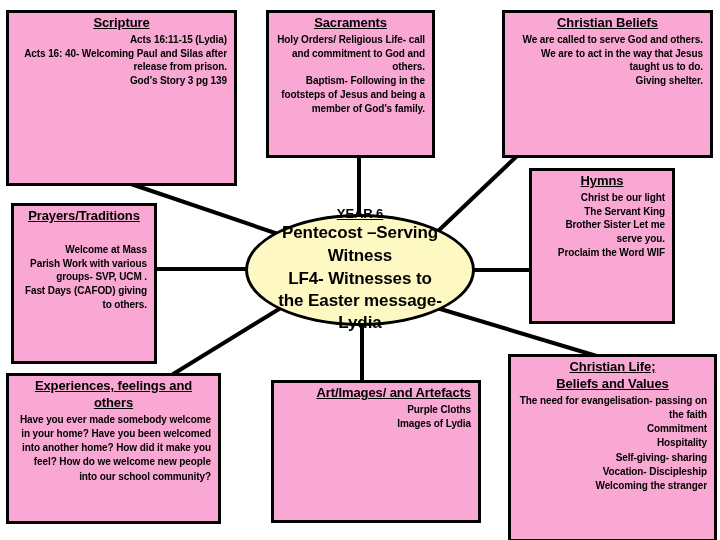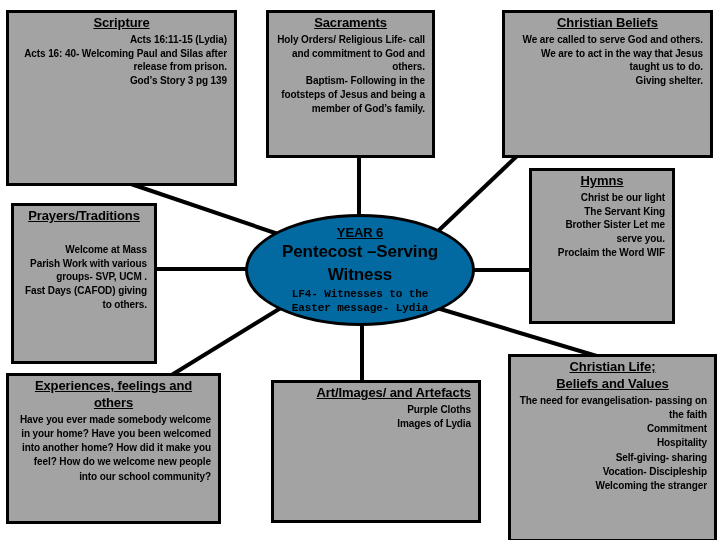--- a/index.html
+++ b/index.html
@@ -20,21 +20,21 @@
     position: absolute;
     left: 0;
     top: 0;
     width: 720px;
     height: 540px;
     z-index: 0;
   }
   .box {
     position: absolute;
     box-sizing: border-box;
-    background: #a3a3a3;
+    background: #f9a8d4;
     border: 3px solid #000000;
     padding: 2px 7px 2px 7px;
     z-index: 1;
   }
   .box-title {
     font-size: 13px;
     font-weight: bold;
     text-decoration: underline;
     text-align: center;
     line-height: 1.3;
@@ -67,21 +67,21 @@
   #box-experiences .box-body { line-height: 1.42; }
   #box-life .box-body { line-height: 1.42; }
 
   .ellipse {
     position: absolute;
     left: 245px;
     top: 214px;
     width: 230px;
     height: 112px;
     box-sizing: border-box;
-    background: #0369a1;
+    background: #fef9c3;
     border: 3px solid #000000;
     border-radius: 50%;
     z-index: 1;
     display: flex;
     flex-direction: column;
     align-items: center;
     justify-content: center;
     text-align: center;
     padding: 0 14px;
   }
@@ -93,26 +93,25 @@
     letter-spacing: -0.1px;
   }
   .center-subtitle {
     font-size: 17px;
     font-weight: bold;
     line-height: 1.35;
     max-width: 160px;
     letter-spacing: -0.1px;
   }
   .center-detail {
-    font-size: 11px;
+    font-size: 17px;
     font-weight: bold;
     line-height: 1.3;
     max-width: 172px;
     letter-spacing: -0.1px;
-    font-family: Liberation Mono, monospace;
   }
 </style>
 </head>
 <body>
 
 <div class="canvas">
 
   <svg class="connectors" viewBox="0 0 720 540" xmlns="http://www.w3.org/2000/svg">
     <line x1="131" y1="184" x2="284" y2="236" stroke="#000" stroke-width="4"></line>
     <line x1="359" y1="156" x2="359" y2="220" stroke="#000" stroke-width="4"></line>

